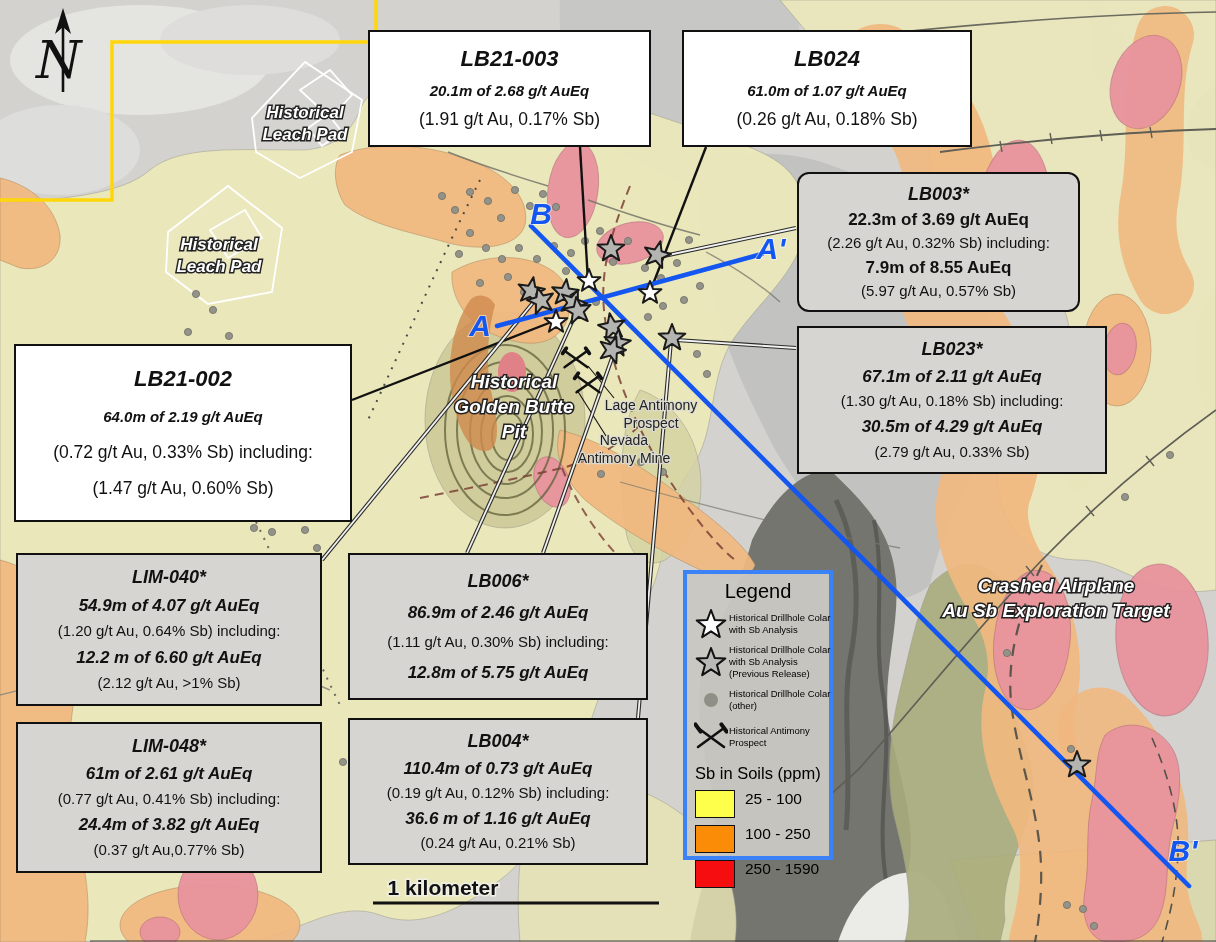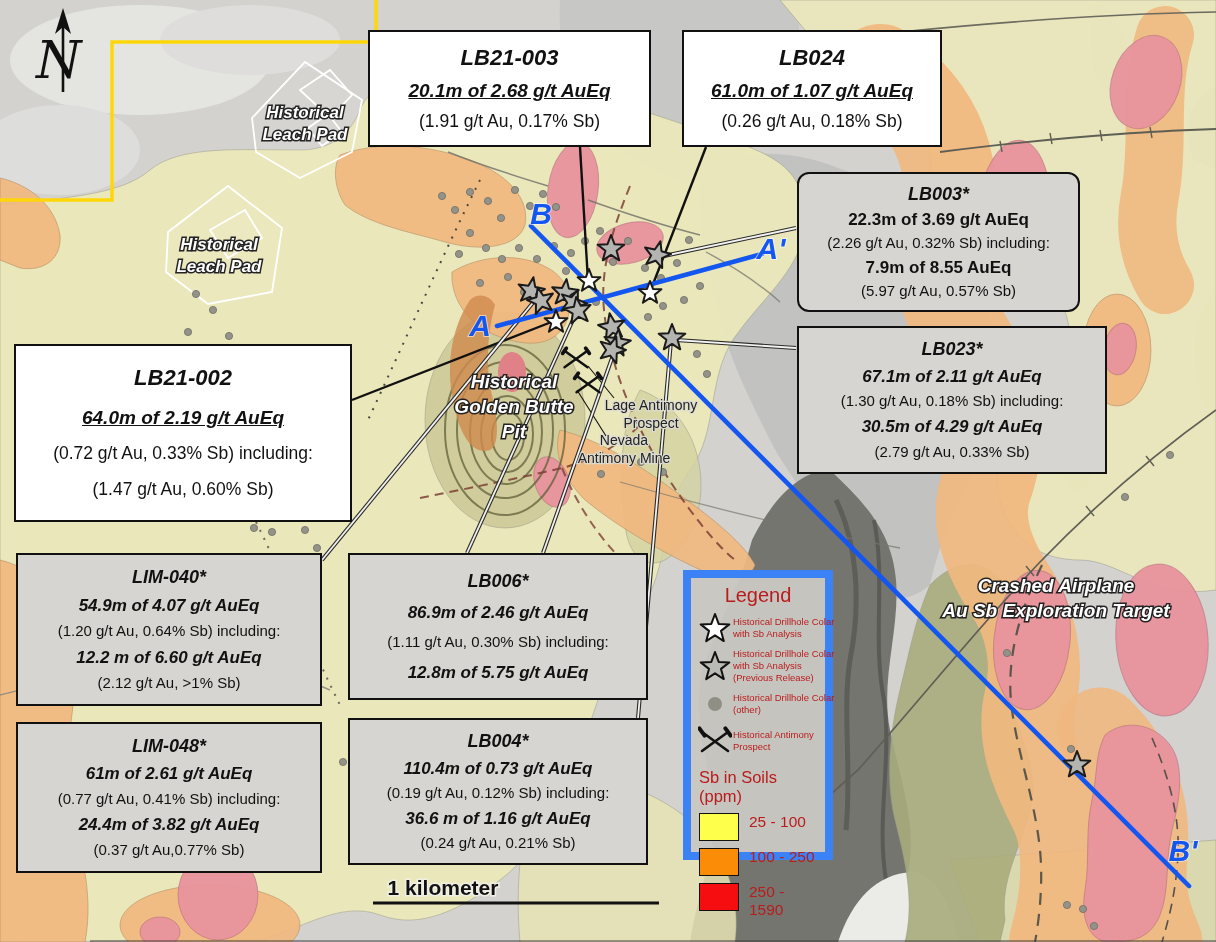--- a/index.html
+++ b/index.html
@@ -9,28 +9,28 @@
   
   .callout{position:absolute;box-sizing:border-box;border:2.5px solid #111;
            background:#fff;display:flex;flex-direction:column;justify-content:space-evenly;
            text-align:center;color:#111;padding:4px 12px;line-height:1.12;}
   .callout.gray{background:#d6d5d2;}
   .callout .title{font-weight:700;font-style:italic;}
   .l-bi{font-weight:700;font-style:italic;}
   .l-b{font-weight:700;}
   .l-r{font-weight:400;}
   .fs-lg .title{font-size:22px;}
-  .fs-lg .l-bi,.fs-lg .l-b{font-size:19px;text-decoration:underline;}
+  .fs-lg .l-bi,.fs-lg .l-b{font-size:15px;}
   .fs-lg .l-r{font-size:17.5px;}
   .fs-sm .title{font-size:18px;}
   .fs-sm .l-bi,.fs-sm .l-b{font-size:17px;}
   .fs-sm .l-r{font-size:15px;}
   
-  #legend{position:absolute;box-sizing:border-box;border:8px solid #3b82f6;
-          background:rgba(201,199,195,.96);color:#b91c1c;padding:4px 6px;}
+  #legend{position:absolute;box-sizing:border-box;border:4px solid #3b82f6;
+          background:rgba(201,199,195,.96);color:#000000;padding:4px 6px;}
   .lg-title{text-align:center;font-size:20px;margin:2px 0 4px 0;}
   .lg-item{display:flex;align-items:center;margin:3px 0;}
   .lg-ic{width:36px;flex:0 0 36px;display:flex;justify-content:center;align-items:center;}
   .lg-tx{font-size:9.5px;line-height:1.25;white-space:nowrap;}
   .lg-soils{font-size:16.5px;margin:10px 0 6px 2px;}
   .lg-sw-row{display:flex;align-items:flex-start;margin:7px 0;}
   .lg-sw{width:38px;height:26px;border:1.5px solid #111;flex:0 0 38px;margin-left:2px;}
   .lg-sw-lb{font-size:15.5px;margin-left:10px;}
 </style>
 </head>
@@ -310,21 +310,21 @@
 
   <line x1="90" y1="941" x2="1216" y2="941" stroke="#333" stroke-width="1.5" opacity=".6"></line>
 </svg>
 
 <div id="callouts">
       <div class="callout fs-lg" style="left: 368px; top: 30px; width: 283px; height: 117px;">
         <div class="title">LB21-003</div>
         <div class="l-bi">20.1m of 2.68 g/t AuEq</div>
         <div class="l-r">(1.91 g/t Au, 0.17% Sb)</div>
       </div>
-      <div class="callout fs-lg" style="left: 682px; top: 30px; width: 260px; height: 117px;">
+      <div class="callout fs-lg" style="left: 682px; top: 30px; width: 290px; height: 117px;">
         <div class="title">LB024</div>
         <div class="l-bi">61.0m of 1.07 g/t AuEq</div>
         <div class="l-r">(0.26 g/t Au, 0.18% Sb)</div>
       </div>
       <div class="callout gray fs-sm" style="left: 797px; top: 172px; width: 283px; height: 140px; border-radius: 12px;">
         <div class="title">LB003*</div>
         <div class="l-b">22.3m of 3.69 g/t AuEq</div>
         <div class="l-r">(2.26 g/t Au, 0.32% Sb) including:</div>
         <div class="l-b">7.9m of 8.55 AuEq</div>
         <div class="l-r">(5.97 g/t Au, 0.57% Sb)</div>

